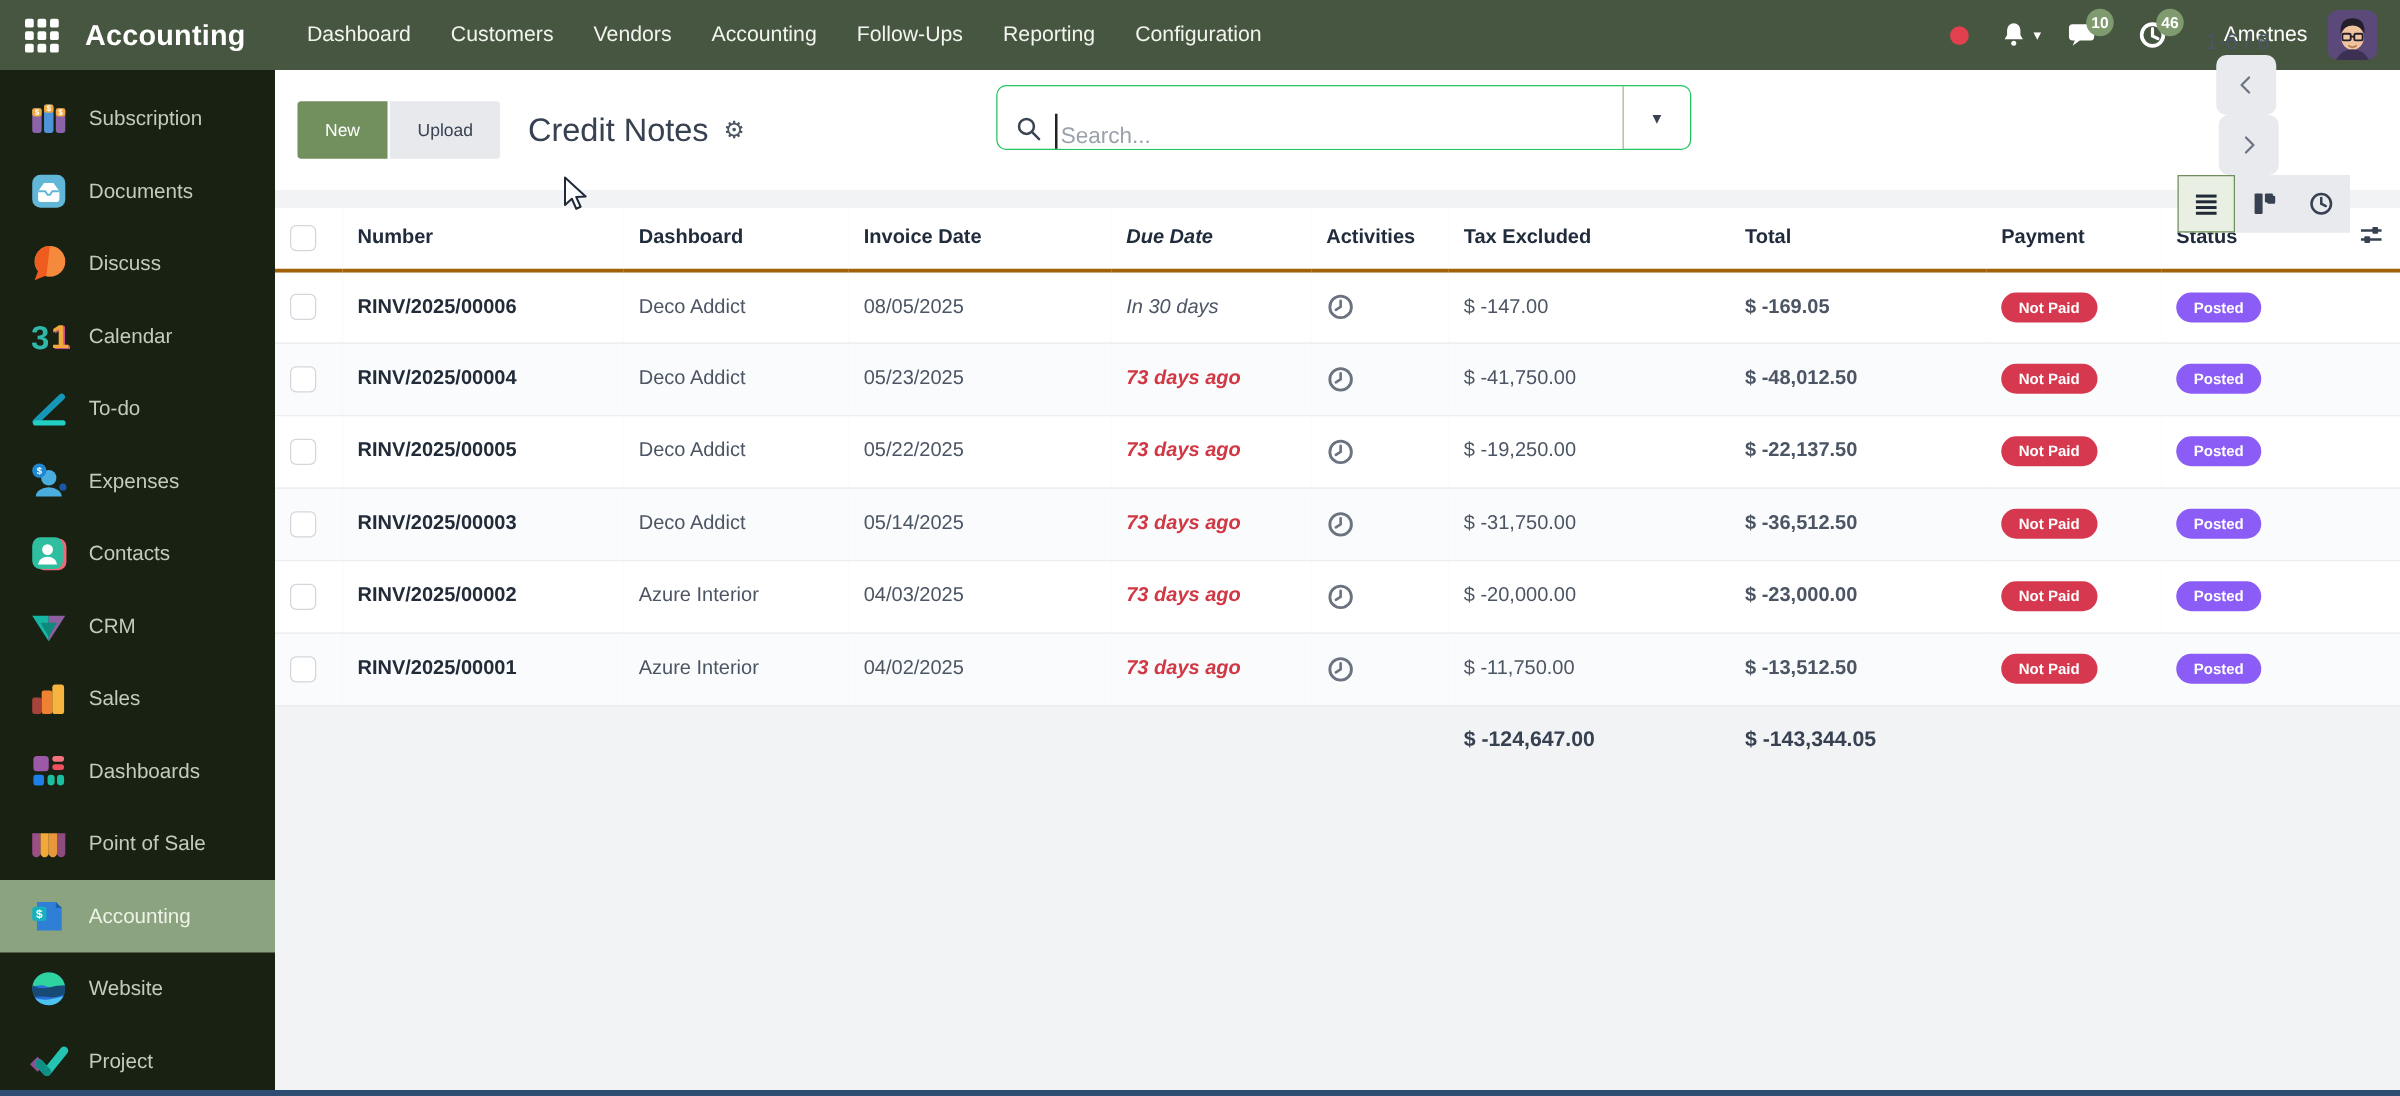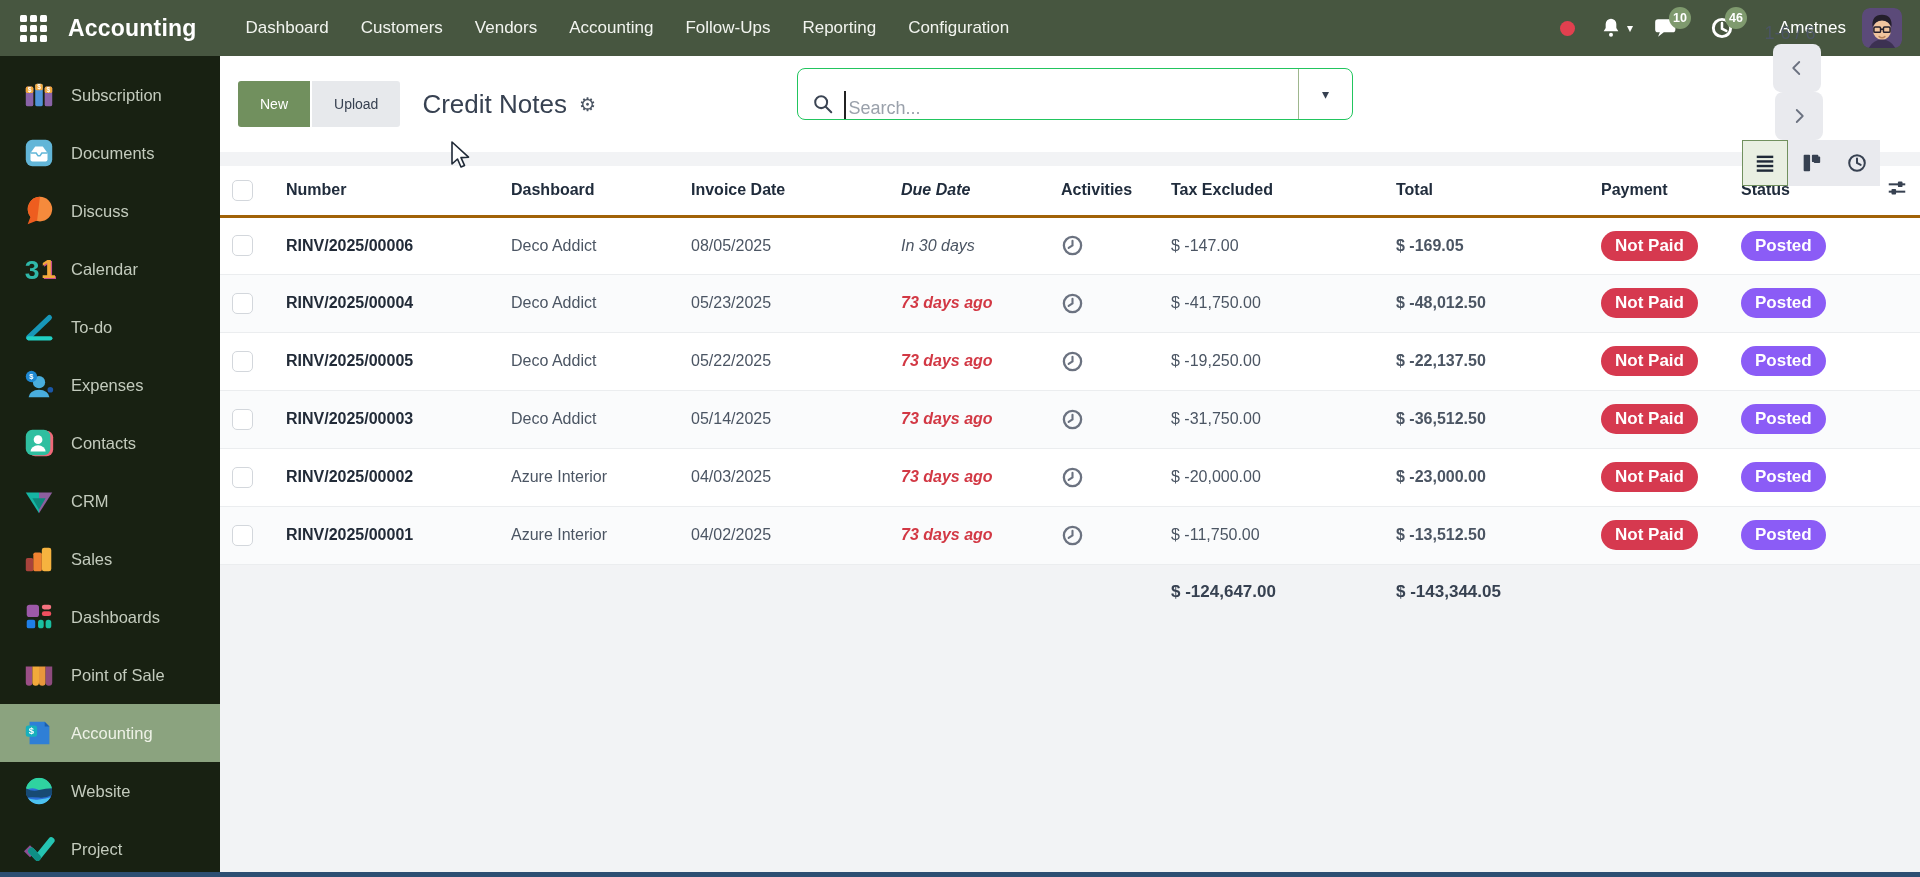--- a/index.html
+++ b/index.html
@@ -65,21 +65,21 @@
   table.list th, table.list td { padding:0 12px; font-size:16px; color:#4b5563; text-align:left; white-space:nowrap; overflow:hidden; }
   table.list thead th { background:#fff; height:50px; font-weight:bold; color:#202c3c; font-size:16px; border-bottom:3px solid #a16207; }
   table.list tbody td { background:#fff; height:58px; border-bottom:1px solid #ebedef; }
   table.list tbody tr:nth-child(even) td { background:#fafbfc; }
   th.c-tax, td.c-tax, th.c-total, td.c-total { text-align:right; }
   td.c-number span { font-weight:bold; color:#222b38; }
   td.c-total { font-weight:bold; color:#374151; }
   .due-ok { color:#4b5563; }
   .due-overdue { color:#d23844; font-weight:bold; }
   .cb { width:21px; height:21px; border:1.5px solid #d3d7dc; border-radius:5px; background:#fff; display:inline-block; vertical-align:middle; cursor:pointer; }
-  .badge { display:inline-block; padding:5px 14px; border-radius:15px; color:#fff; font-size:17px; font-weight:bold; }
+  .badge { display:inline-block; padding:5px 14px; border-radius:15px; color:#fff; font-size:12px; font-weight:bold; }
   .badge.red { background:#d6394f; }
   .badge.green { background:#8b5cf6; }
   .clock-ic svg { display:block; }
   table.list tfoot td { height:56px; font-size:17px; font-weight:bold; color:#374151; background:transparent; }
 
   
   .bottombar { position:fixed; left:0; right:0; bottom:0; height:5px; background:#2d4e72; z-index:60; }
   .cursor { position:fixed; left:448px; top:140px; z-index:99; pointer-events:none; }
 </style>
 </head>

